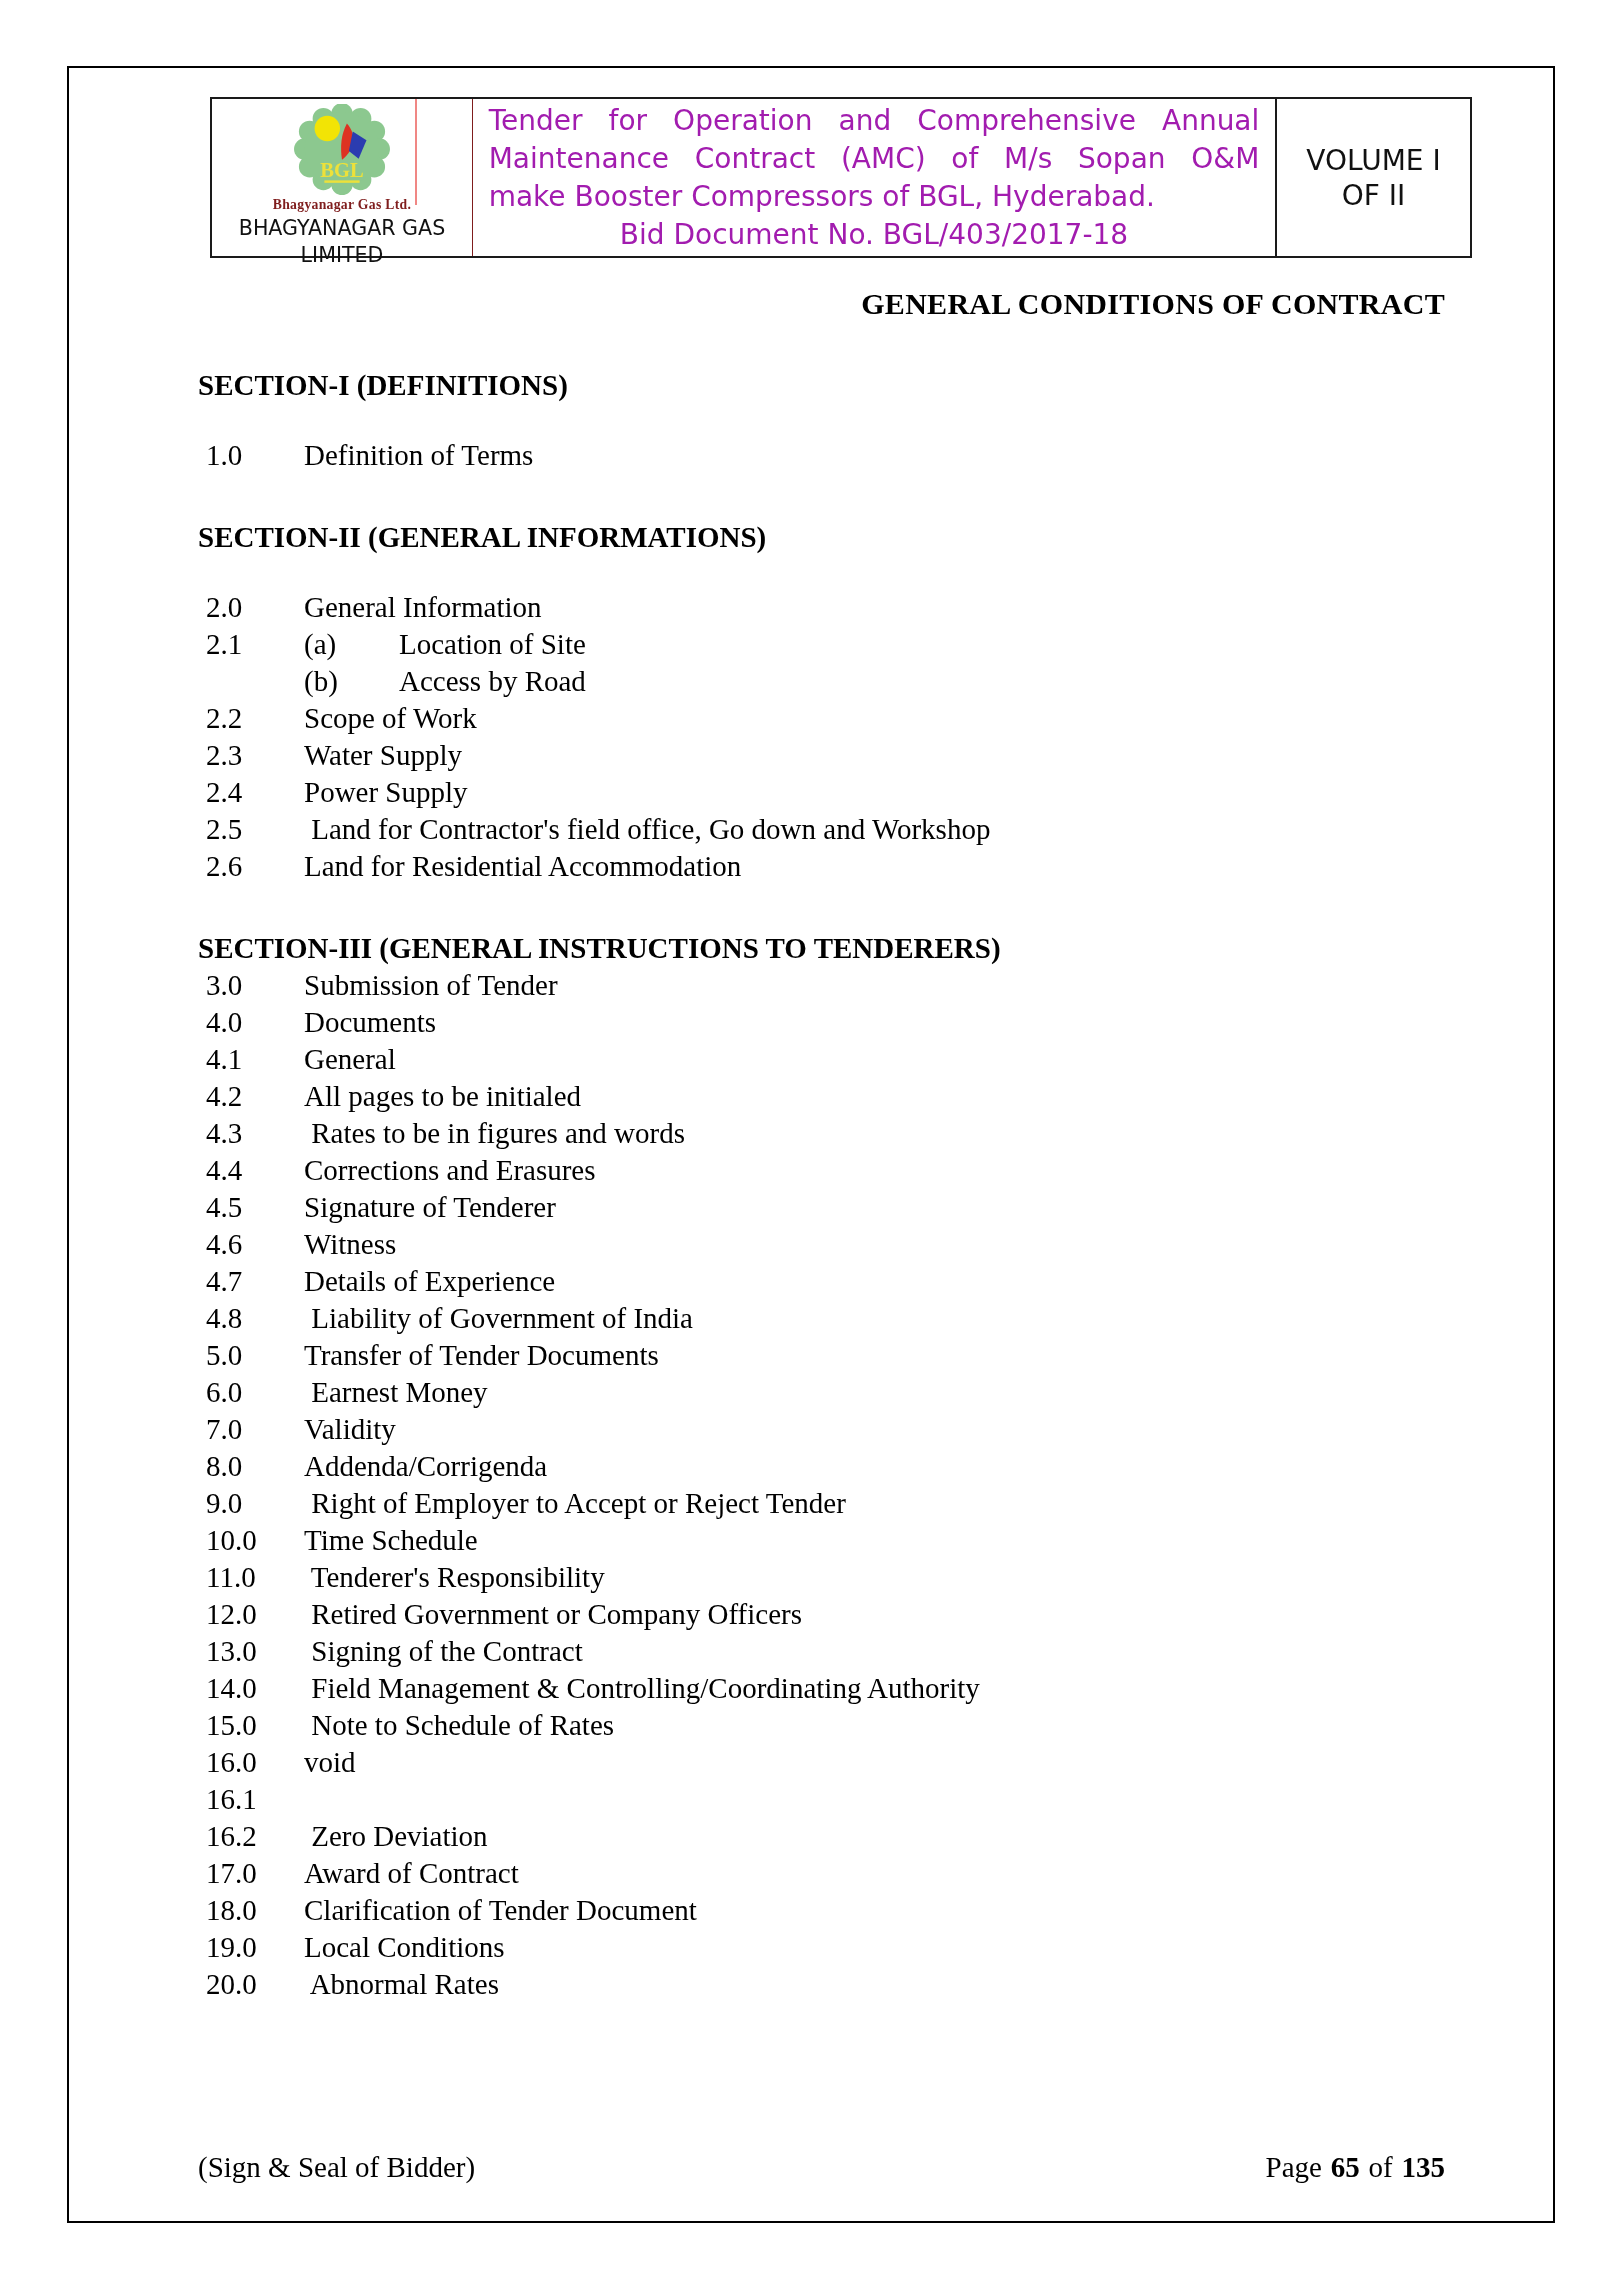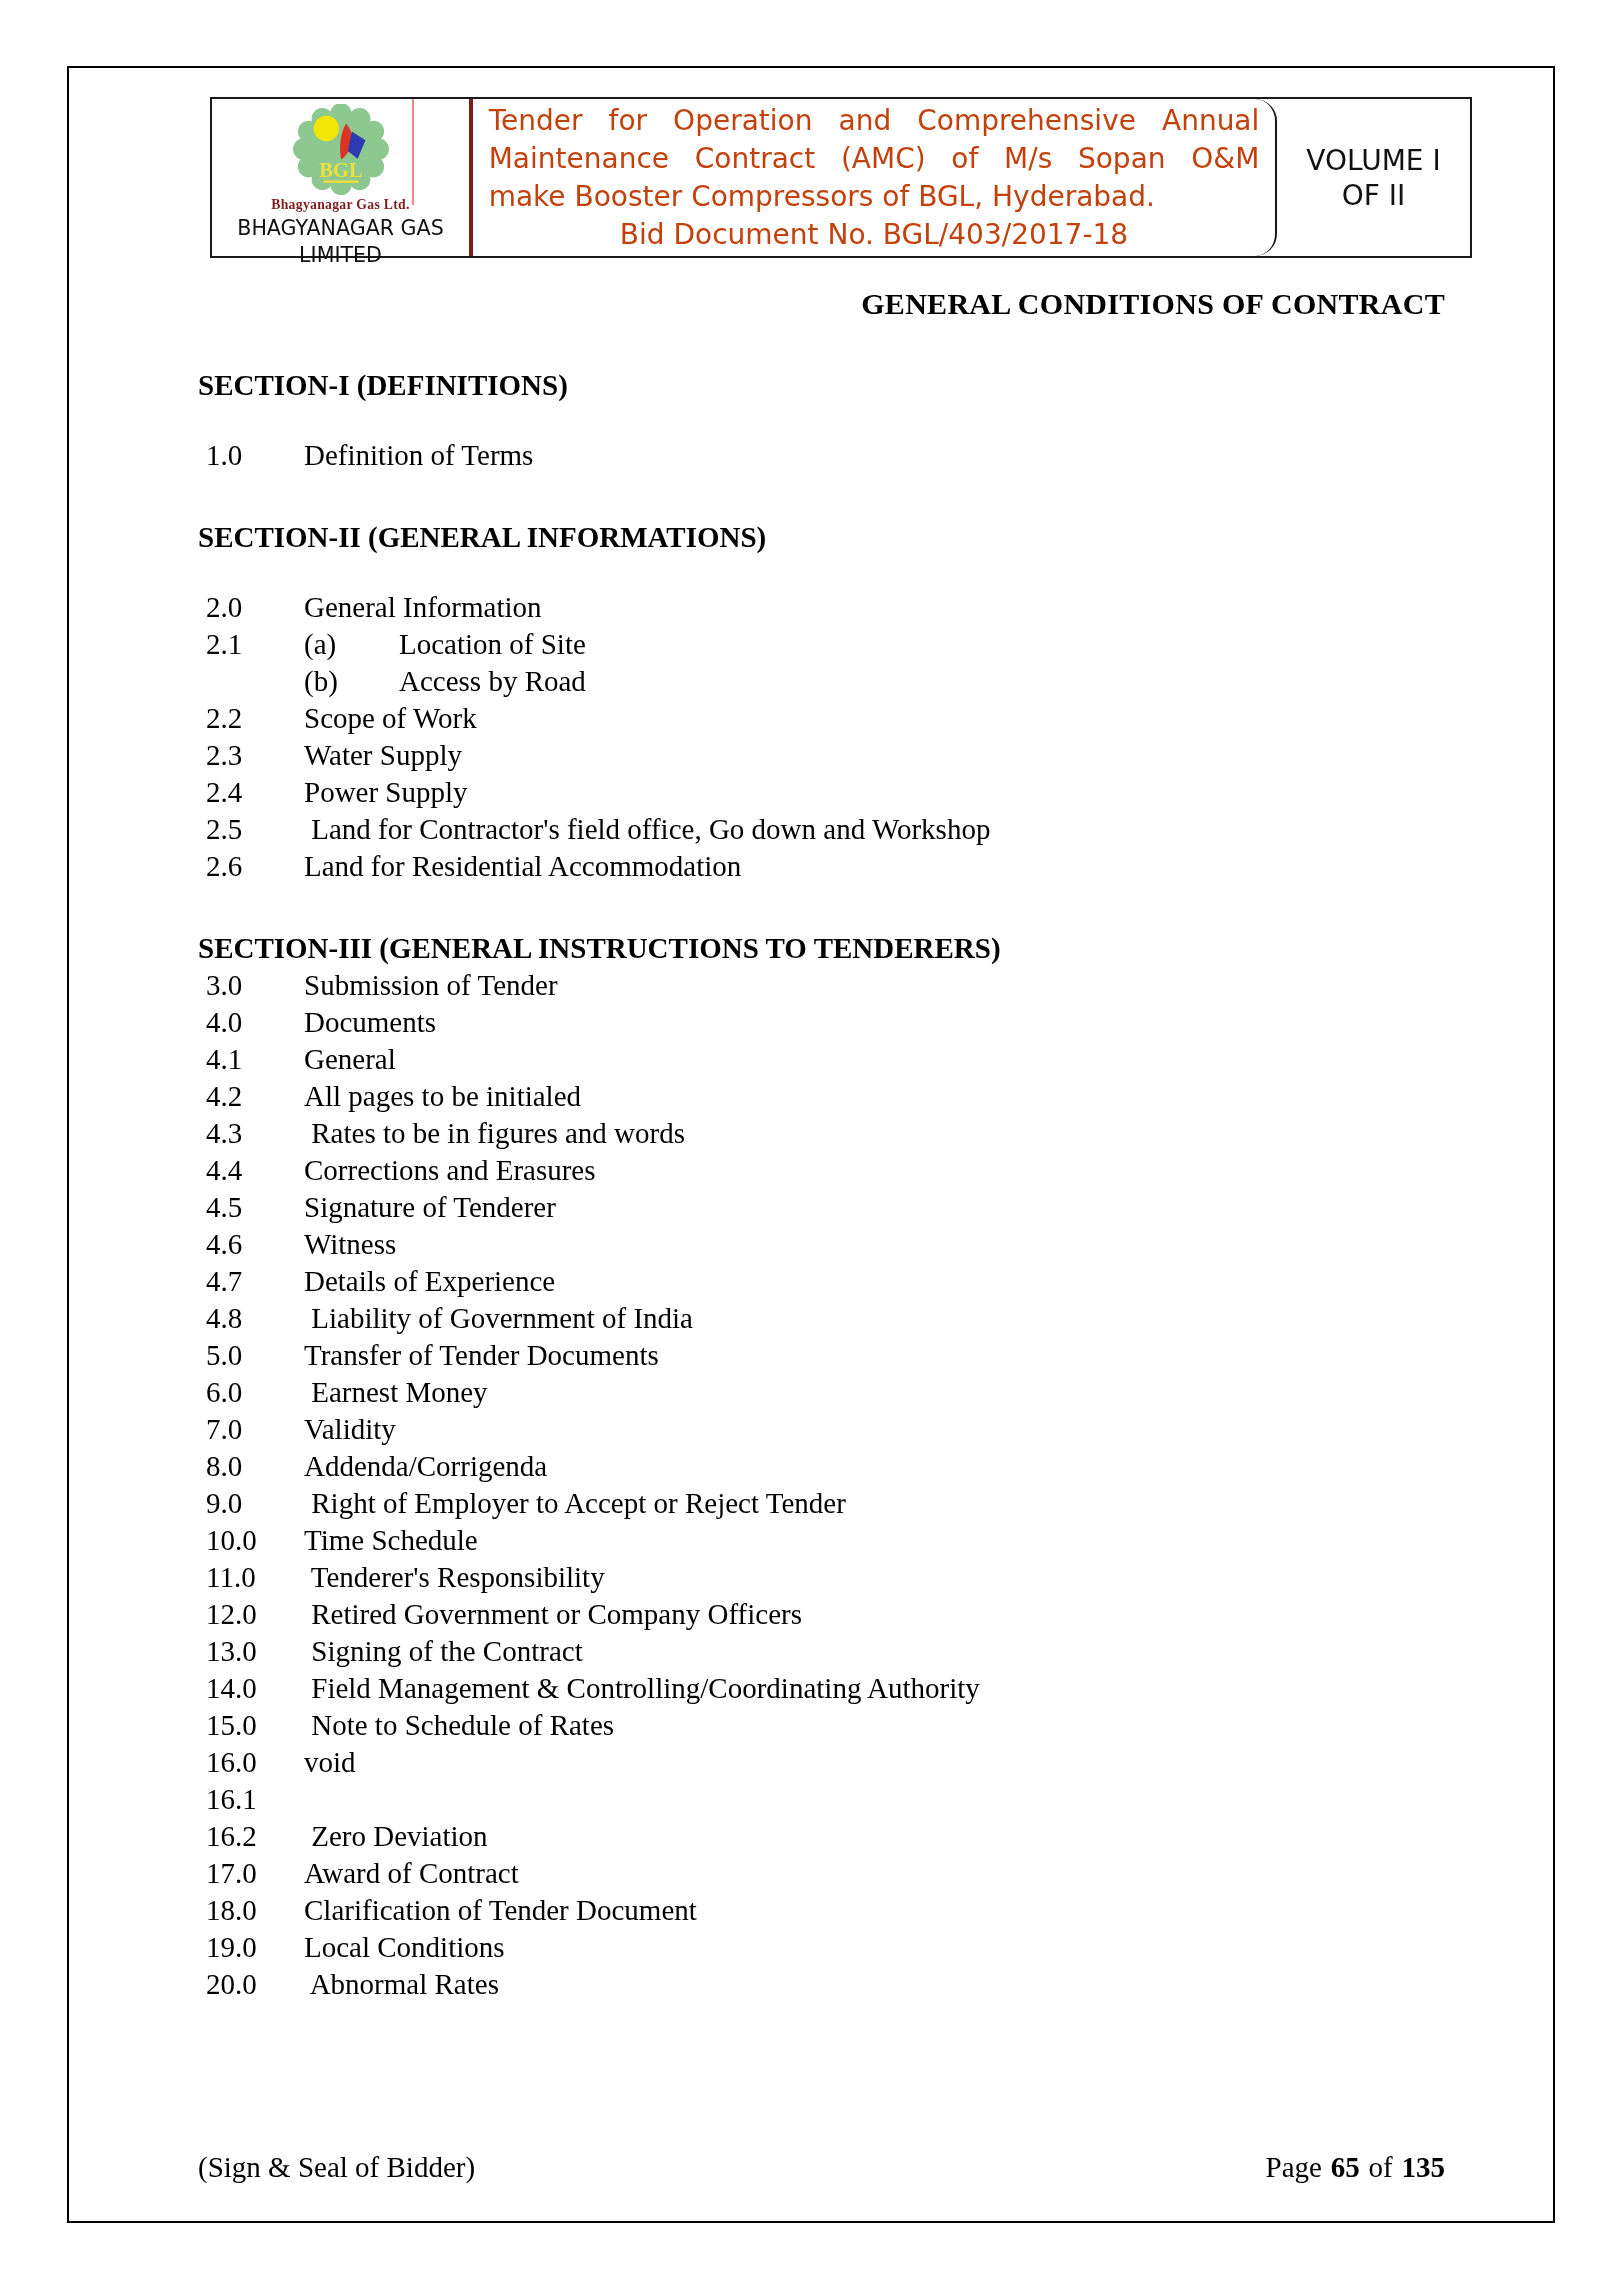--- a/index.html
+++ b/index.html
@@ -13,33 +13,33 @@
     border:2px solid #000;border-bottom-width:2.9px;box-sizing:border-box;
     background:#fff;
   }
   
   .hdr{
     position:absolute;left:141px;top:29px;width:1262px;height:161px;
     display:flex;border:2px solid #1a1a1a;box-sizing:border-box;
     font-family:"DejaVu Sans",sans-serif;
   }
   .logo-cell{
-    width:261px;flex:none;border-right:4px solid #7f1d1d;box-sizing:border-box;
+    width:261px;flex:none;border-right:1px solid #7f1d1d;box-sizing:border-box;
     position:relative;text-align:center;padding-top:4.9px;
   }
   .logo-cell svg{display:block;margin:0 auto;}
   .logo-caption{
     font-family:"Liberation Serif",serif;font-weight:bold;font-style:normal;
     font-size:13.7px;line-height:14.7px;color:#7f1d1d;letter-spacing:0.3px;
   }
   .company{font-size:20.6px;line-height:26.5px;margin-top:2.9px;color:#111;}
   .redline{position:absolute;top:0;right:55px;width:2px;height:106px;background:#f08784;}
   .title-cell{
     flex:1;border-right:2px solid #1a1a1a;box-sizing:border-box;
-    padding:2.9px 15.7px 0 15.7px;font-size:28px;line-height:38px;color:#c2410c;border-radius:22px;
+    padding:2.9px 15.7px 0 15.7px;font-size:28px;line-height:38px;color:#a21caf;
   }
   .tline{white-space:nowrap;}
   .tline.j{text-align:justify;text-align-last:justify;white-space:normal;}
   .tline.c{text-align:center;}
   .vol-cell{
     width:193px;flex:none;box-sizing:border-box;
     display:flex;flex-direction:column;justify-content:center;text-align:center;
     font-size:28px;line-height:35px;color:#111;
   }
   

